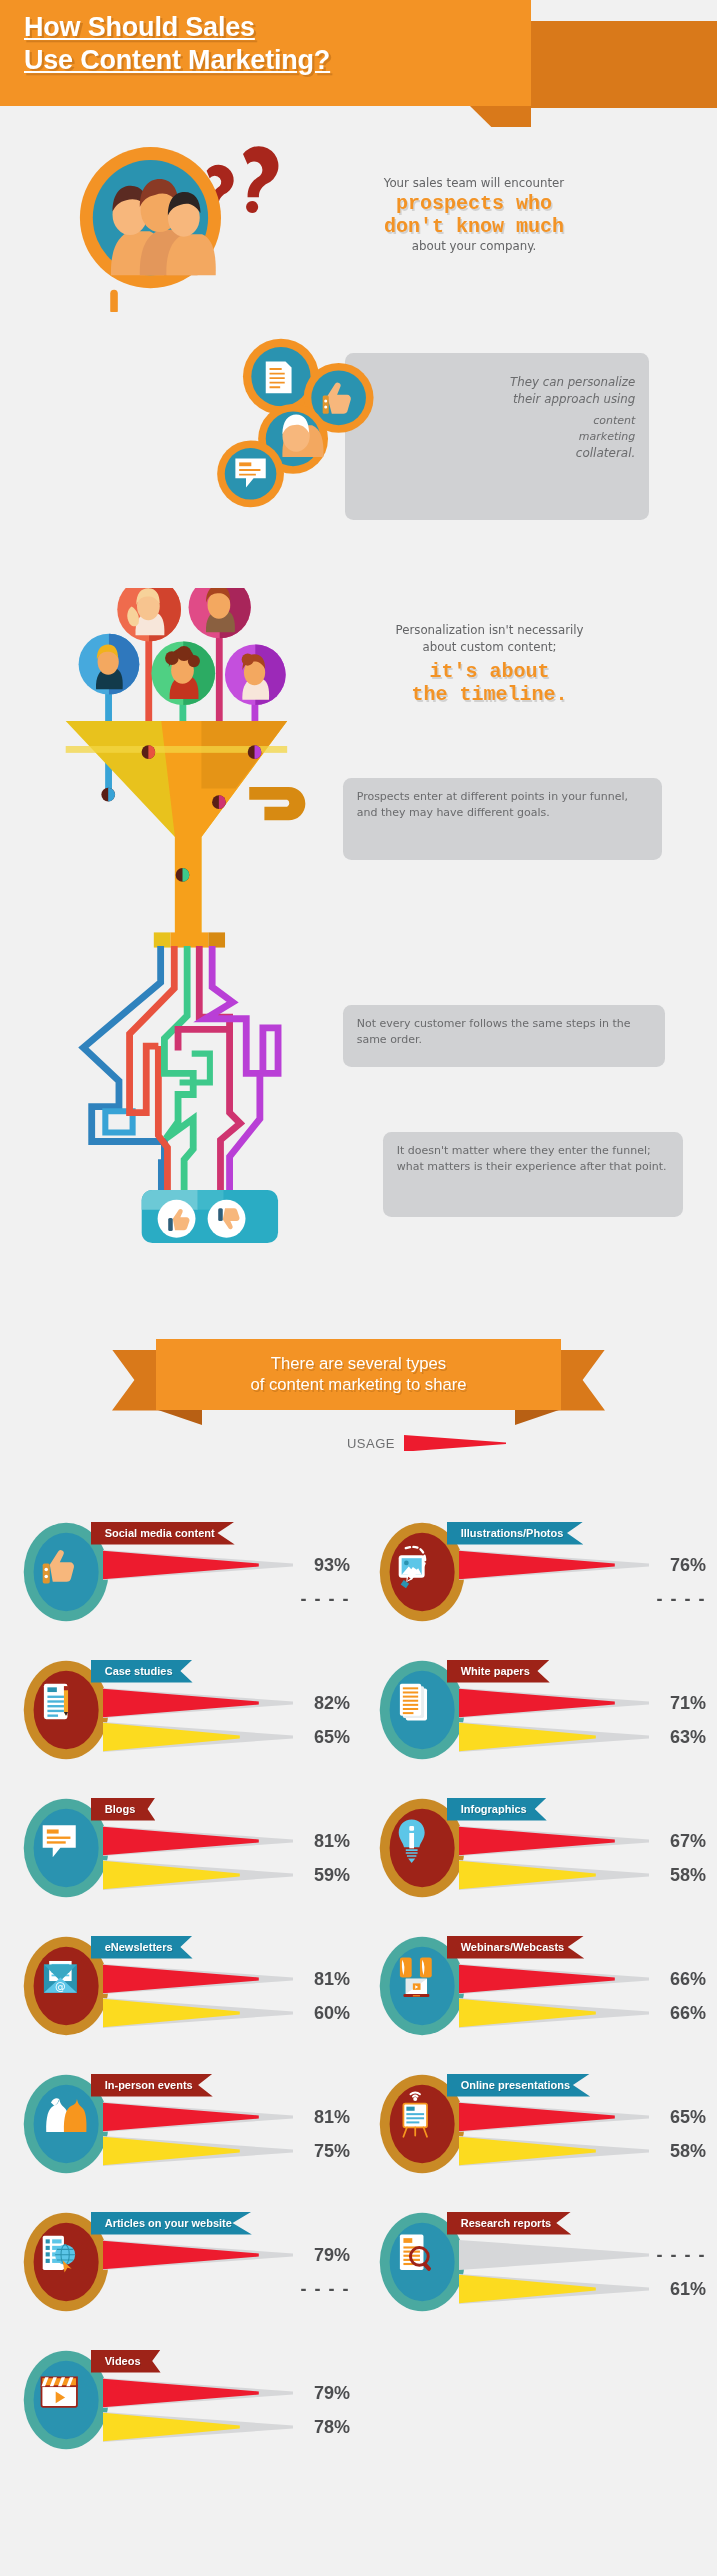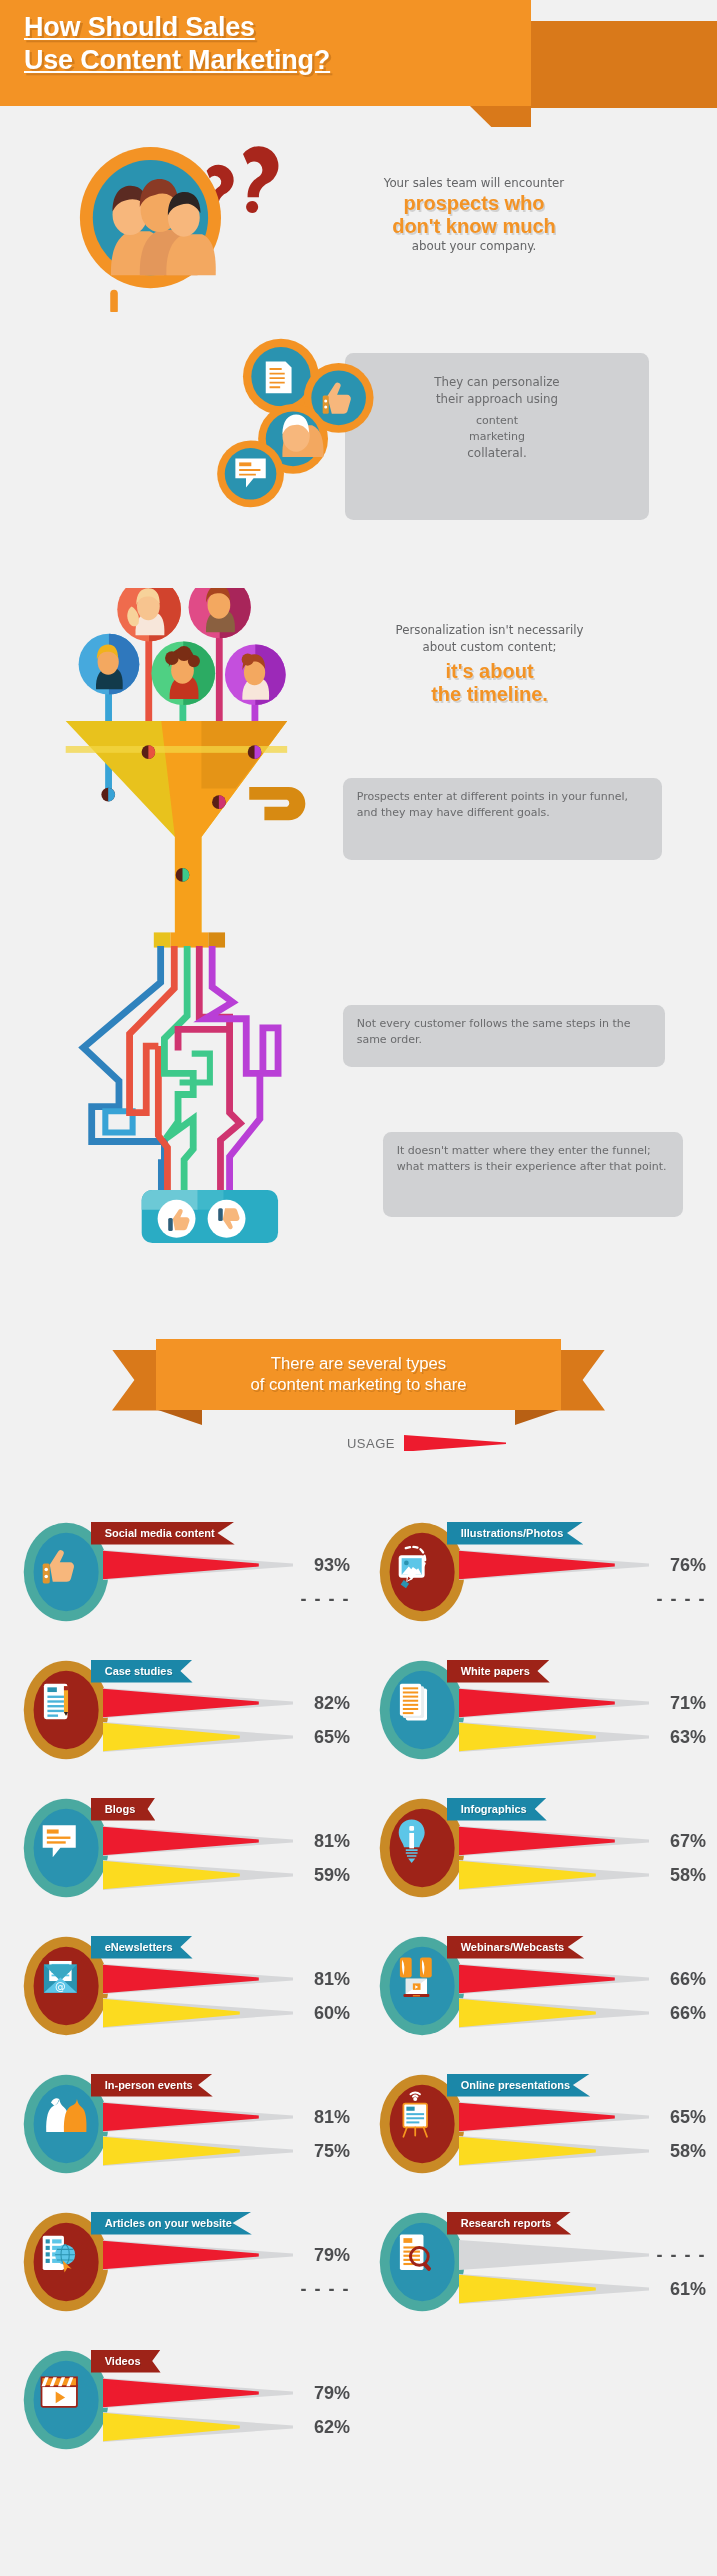--- a/index.html
+++ b/index.html
@@ -34,28 +34,28 @@
 
   
   .txt { position: absolute; text-align: center; color: #58595b; }
   .txt .sm {
     font-size: 11.8px; line-height: 1.42; color: #636466;
     font-family: "DejaVu Sans", sans-serif;
   }
   .txt .big {
     font-size: 20px; line-height: 1.16; font-weight: bold; color: #f39325;
     text-shadow: 1.5px 1.5px 0 rgba(0,0,0,0.13);
-    font-family: Liberation Sans, sans-serif;
+    font-family: Liberation Mono, monospace;
   }
   .graybox {
     position: absolute; background: #d0d1d3; border-radius: 8.3px;
     color: #6a6b6d; font-size: 11px; line-height: 1.46;
     padding: 10.6px 13.7px; font-family: "DejaVu Sans", sans-serif;
   }
-  .graybox.ctr { text-align: center; }
+  .graybox.ctr { text-align: right; font-style: italic; }
 
   
   .art { position: absolute; }
 
   
   .banner-wrap { position: absolute; left: 112px; top: 1339px; width: 493px; height: 83px; }
   .banner-wing-l, .banner-wing-r {
     position: absolute; top: 10.6px; width: 80px; height: 61px; background: #d9791a;
   }
   .banner-wing-l { left: 0; clip-path: polygon(0 0, 100% 0, 100% 100%, 0 100%, 28% 50%); }
@@ -881,18 +881,18 @@
           <polygon points="0,1 205,18 205,22 0,39" fill="#ed1b2e"></polygon>
         </svg>
         <div class="pct">79%</div>
       </div>
 
       <div class="wedge-row eff">
         <svg class="wedge" viewBox="0 0 250 40" preserveAspectRatio="none">
           <polygon points="0,0 250,18 250,22 0,40" fill="#d6d7d9"></polygon>
             <polygon points="0,1 180,18 180,22 0,39" fill="#fcdb1f"></polygon>
         </svg>
-        <div class="pct">62%</div>
+        <div class="pct">78%</div>
       </div>
     </div>
     </div>
   </div>
 
 
 </body></html>

